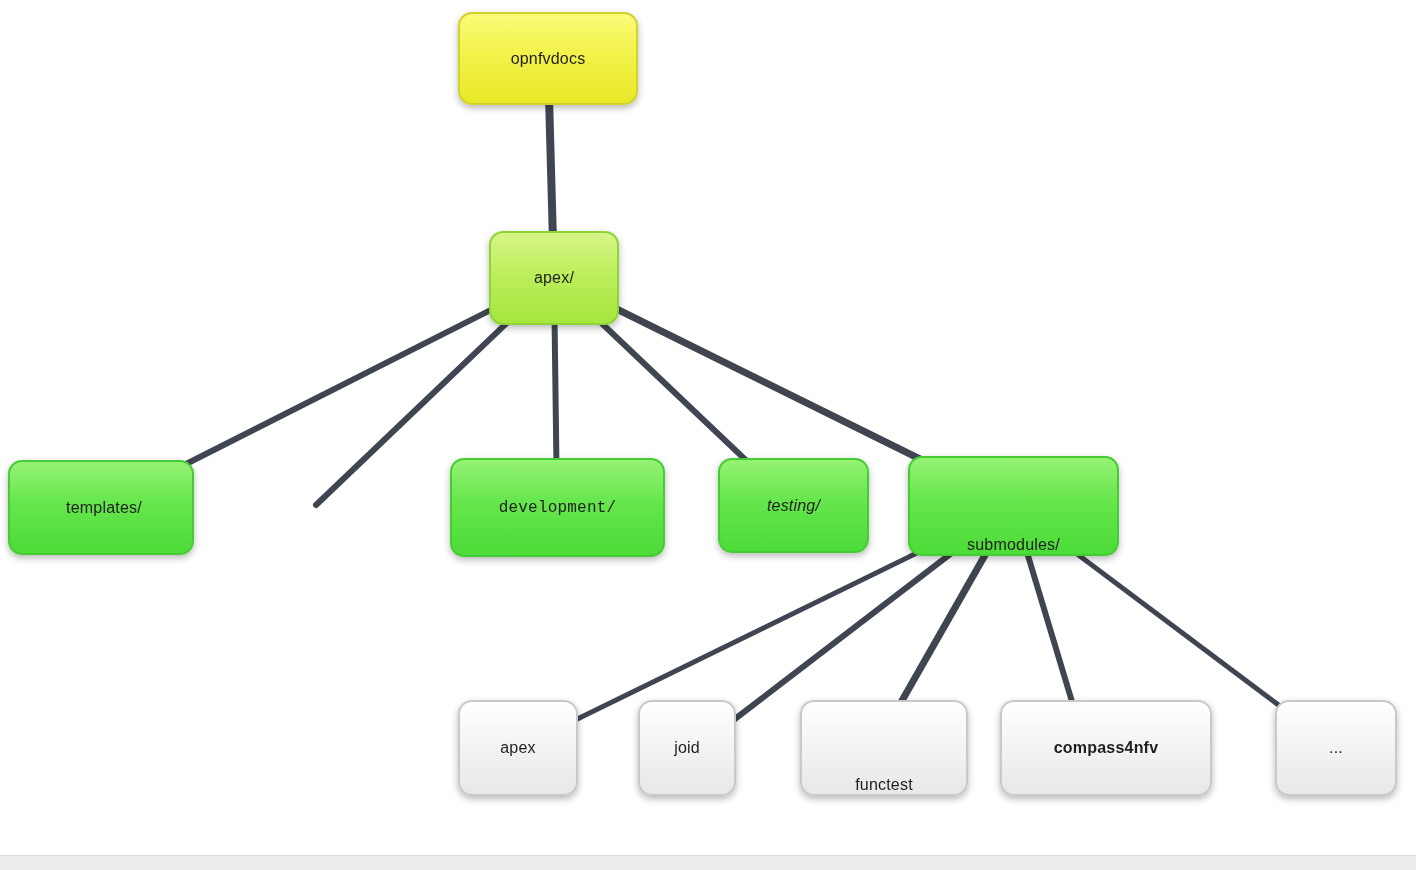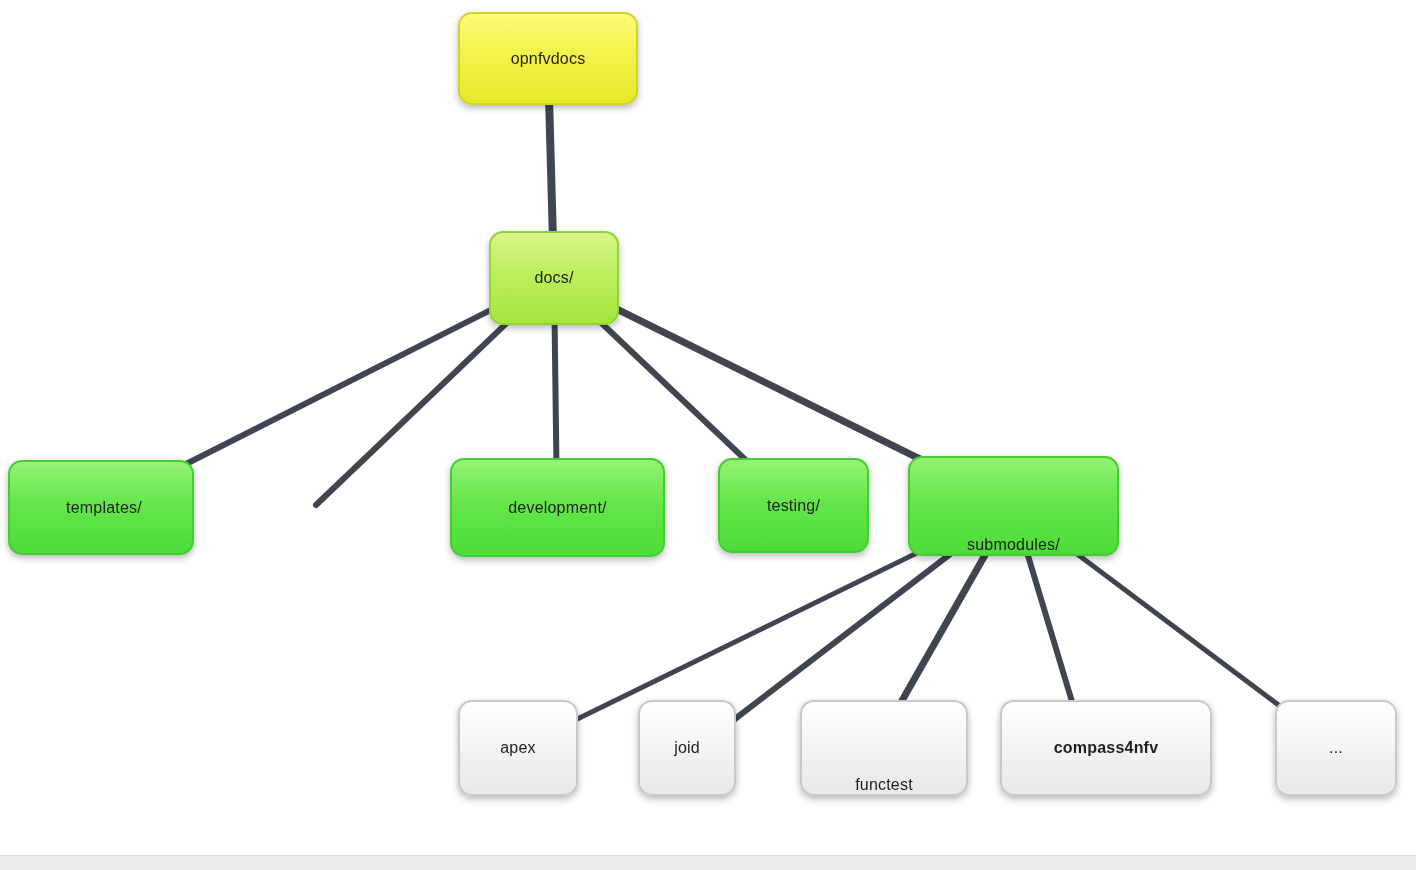--- a/index.html
+++ b/index.html
@@ -55,22 +55,22 @@
   }
   .node-white {
     background: linear-gradient(180deg, #ffffff 0%, #f4f4f4 45%, #e8e8e8 100%);
     border: 2px solid #c9c9c9;
   }
   
   .n-root        { left: 458px;  top: 12px;  width: 180px; height: 93px; }
   .n-docs        { left: 489px;  top: 231px; width: 130px; height: 94px; }
   .n-templates   { left: 8px;    top: 460px; width: 186px; height: 95px; padding-left: 6px; }
   .n-release     { left: 238px;  top: 458px; width: 156px; height: 95px; }
-  .n-development { left: 450px;  top: 458px; width: 215px; height: 99px; }
-  .n-testing     { left: 718px;  top: 458px; width: 151px; height: 95px; }
+  .n-development { left: 450px;  top: 458px; width: 215px; height: 99px; font-family: Liberation Mono, monospace; }
+  .n-testing     { left: 718px;  top: 458px; width: 151px; height: 95px; font-style: italic; }
   .n-submodules  { left: 908px;  top: 456px; width: 211px; height: 100px; align-items: flex-end; }
   .n-apex        { left: 458px;  top: 700px; width: 120px; height: 96px; }
   .n-joid        { left: 638px;  top: 700px; width: 98px; height: 96px; }
   .n-functest    { left: 800px;  top: 700px; width: 168px; height: 96px; align-items: flex-end; }
   .n-compass4nfv { left: 1000px; top: 700px; width: 212px; height: 96px; font-weight: bold; }
   .n-more        { left: 1275px; top: 700px; width: 122px; height: 96px; }
 
   .bottom-bar {
     position: absolute;
     left: 0;
@@ -102,21 +102,21 @@
     <line x1="1013" y1="506" x2="875" y2="748" stroke-width="7"></line>
     <line x1="1013" y1="506" x2="1086" y2="748" stroke-width="6"></line>
     <line x1="1013" y1="506" x2="1336" y2="748" stroke-width="5"></line>
   </svg>
 
   <div class="node node-yellow n-root">
     <span>opnfvdocs</span>
   </div>
 
   <div class="node node-yellowgreen n-docs">
-    <span>docs/</span>
+    <span>apex/</span>
   </div>
 
   <div class="node node-green n-templates">
     <span>templates/</span>
   </div>
 
 
   <div class="node node-green n-development">
     <span>development/</span>
   </div>

